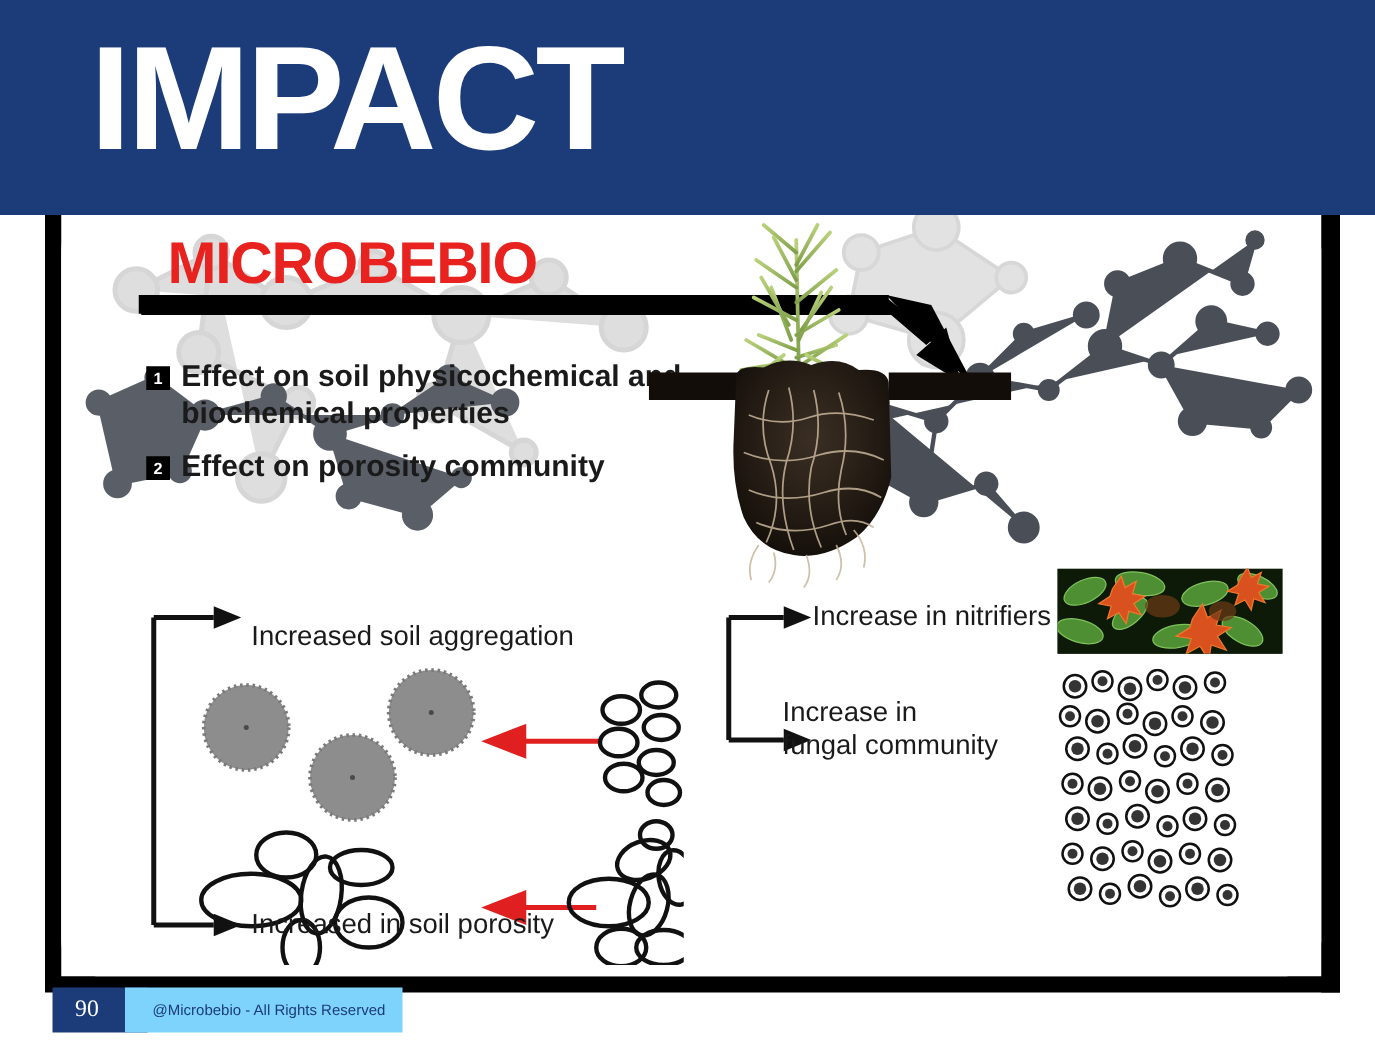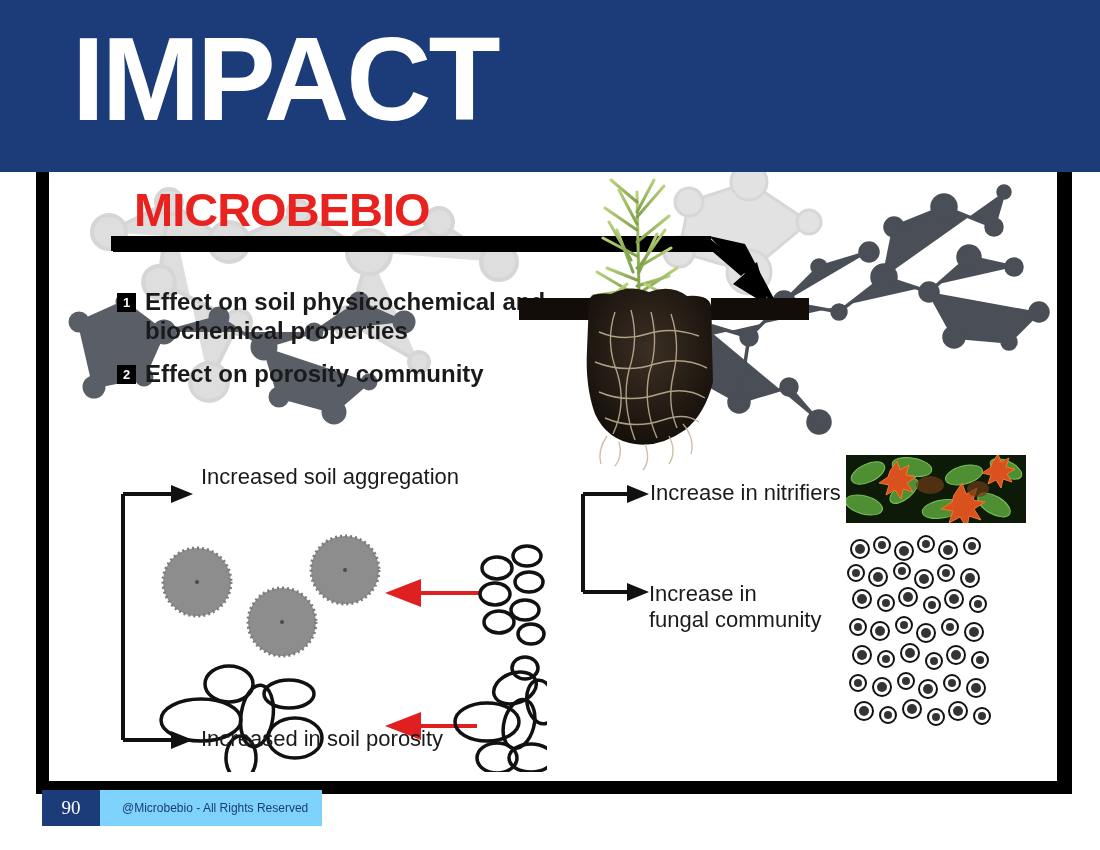--- a/index.html
+++ b/index.html
@@ -77,22 +77,23 @@
   }
   .micro-bottom{
     position:absolute;left:797px;top:363px;width:148px;height:195px;
     overflow:hidden;background:#ffffff;
   }
 
   
   .footer-page{
     position:absolute;left:42px;top:790px;width:58px;height:36px;
     background:#1c3c79;color:#ffffff;
-    font-size:19px;line-height:36px;text-align:center;
+    font-size:19px;line-height:36px;
     font-family:"Liberation Serif",serif;
+    padding-left:18px;
   }
   .footer-credit{
     position:absolute;left:100px;top:790px;width:222px;height:36px;
     background:#7dd3fc;color:#1c3c79;
     font-size:12px;line-height:36px;padding-left:22px;box-sizing:border-box;
     font-family:"Liberation Sans",sans-serif;white-space:nowrap;
   }
 </style>
 </head>
 <body>
@@ -318,35 +319,35 @@
         <ellipse cx="370" cy="250" rx="32" ry="19"></ellipse>
         <ellipse cx="398" cy="216" rx="22" ry="15" transform="rotate(-20 398 216)"></ellipse>
         <ellipse cx="402" cy="252" rx="15" ry="25" transform="rotate(15 402 252)"></ellipse>
         <ellipse cx="380" cy="286" rx="20" ry="15"></ellipse>
         <ellipse cx="414" cy="286" rx="22" ry="14"></ellipse>
         <ellipse cx="424" cy="230" rx="14" ry="22" transform="rotate(-10 424 230)"></ellipse>
         <ellipse cx="408" cy="196" rx="13" ry="11"></ellipse>
       </g>
     </svg>
 
-    <div class="branch-label" style="left:152px;top:292px;">Increased soil aggregation</div>
+    <div class="branch-label" style="left:152px;top:324px;">Increased soil aggregation</div>
     <div class="branch-label" style="left:152px;top:554px;">Increased in soil porosity</div>
 
     <svg class="branch-right" viewBox="0 0 300 160">
       <g stroke="#111" stroke-width="4" fill="none">
         <path d="M6 22 L6 120"></path>
         <path d="M6 22 L50 22"></path>
         <path d="M6 120 L50 120"></path>
       </g>
       <path d="M50 13 L72 22 L50 31 Z" fill="#111"></path>
       <path d="M50 111 L72 120 L50 129 Z" fill="#111"></path>
     </svg>
 
     <div class="branch-label" style="left:580px;top:308px;margin-left:21px;">Increase in nitrifiers</div>
-    <div class="branch-label" style="left:600px;top:385px;margin-top:24px;">Increase in
+    <div class="branch-label" style="left:577px;top:385px;">Increase in
 fungal community</div>
 
     <svg class="micro-top" viewBox="0 0 180 68">
       <rect width="180" height="68" fill="#0d1a07"></rect>
       <g fill="#4f8f33" stroke="#7fc25a" stroke-width="1">
         <ellipse cx="22" cy="18" rx="18" ry="9" transform="rotate(-25 22 18)"></ellipse>
         <ellipse cx="66" cy="12" rx="20" ry="9" transform="rotate(10 66 12)"></ellipse>
         <ellipse cx="118" cy="20" rx="19" ry="9" transform="rotate(-15 118 20)"></ellipse>
         <ellipse cx="160" cy="14" rx="17" ry="8" transform="rotate(25 160 14)"></ellipse>
         <ellipse cx="18" cy="50" rx="19" ry="9" transform="rotate(15 18 50)"></ellipse>

